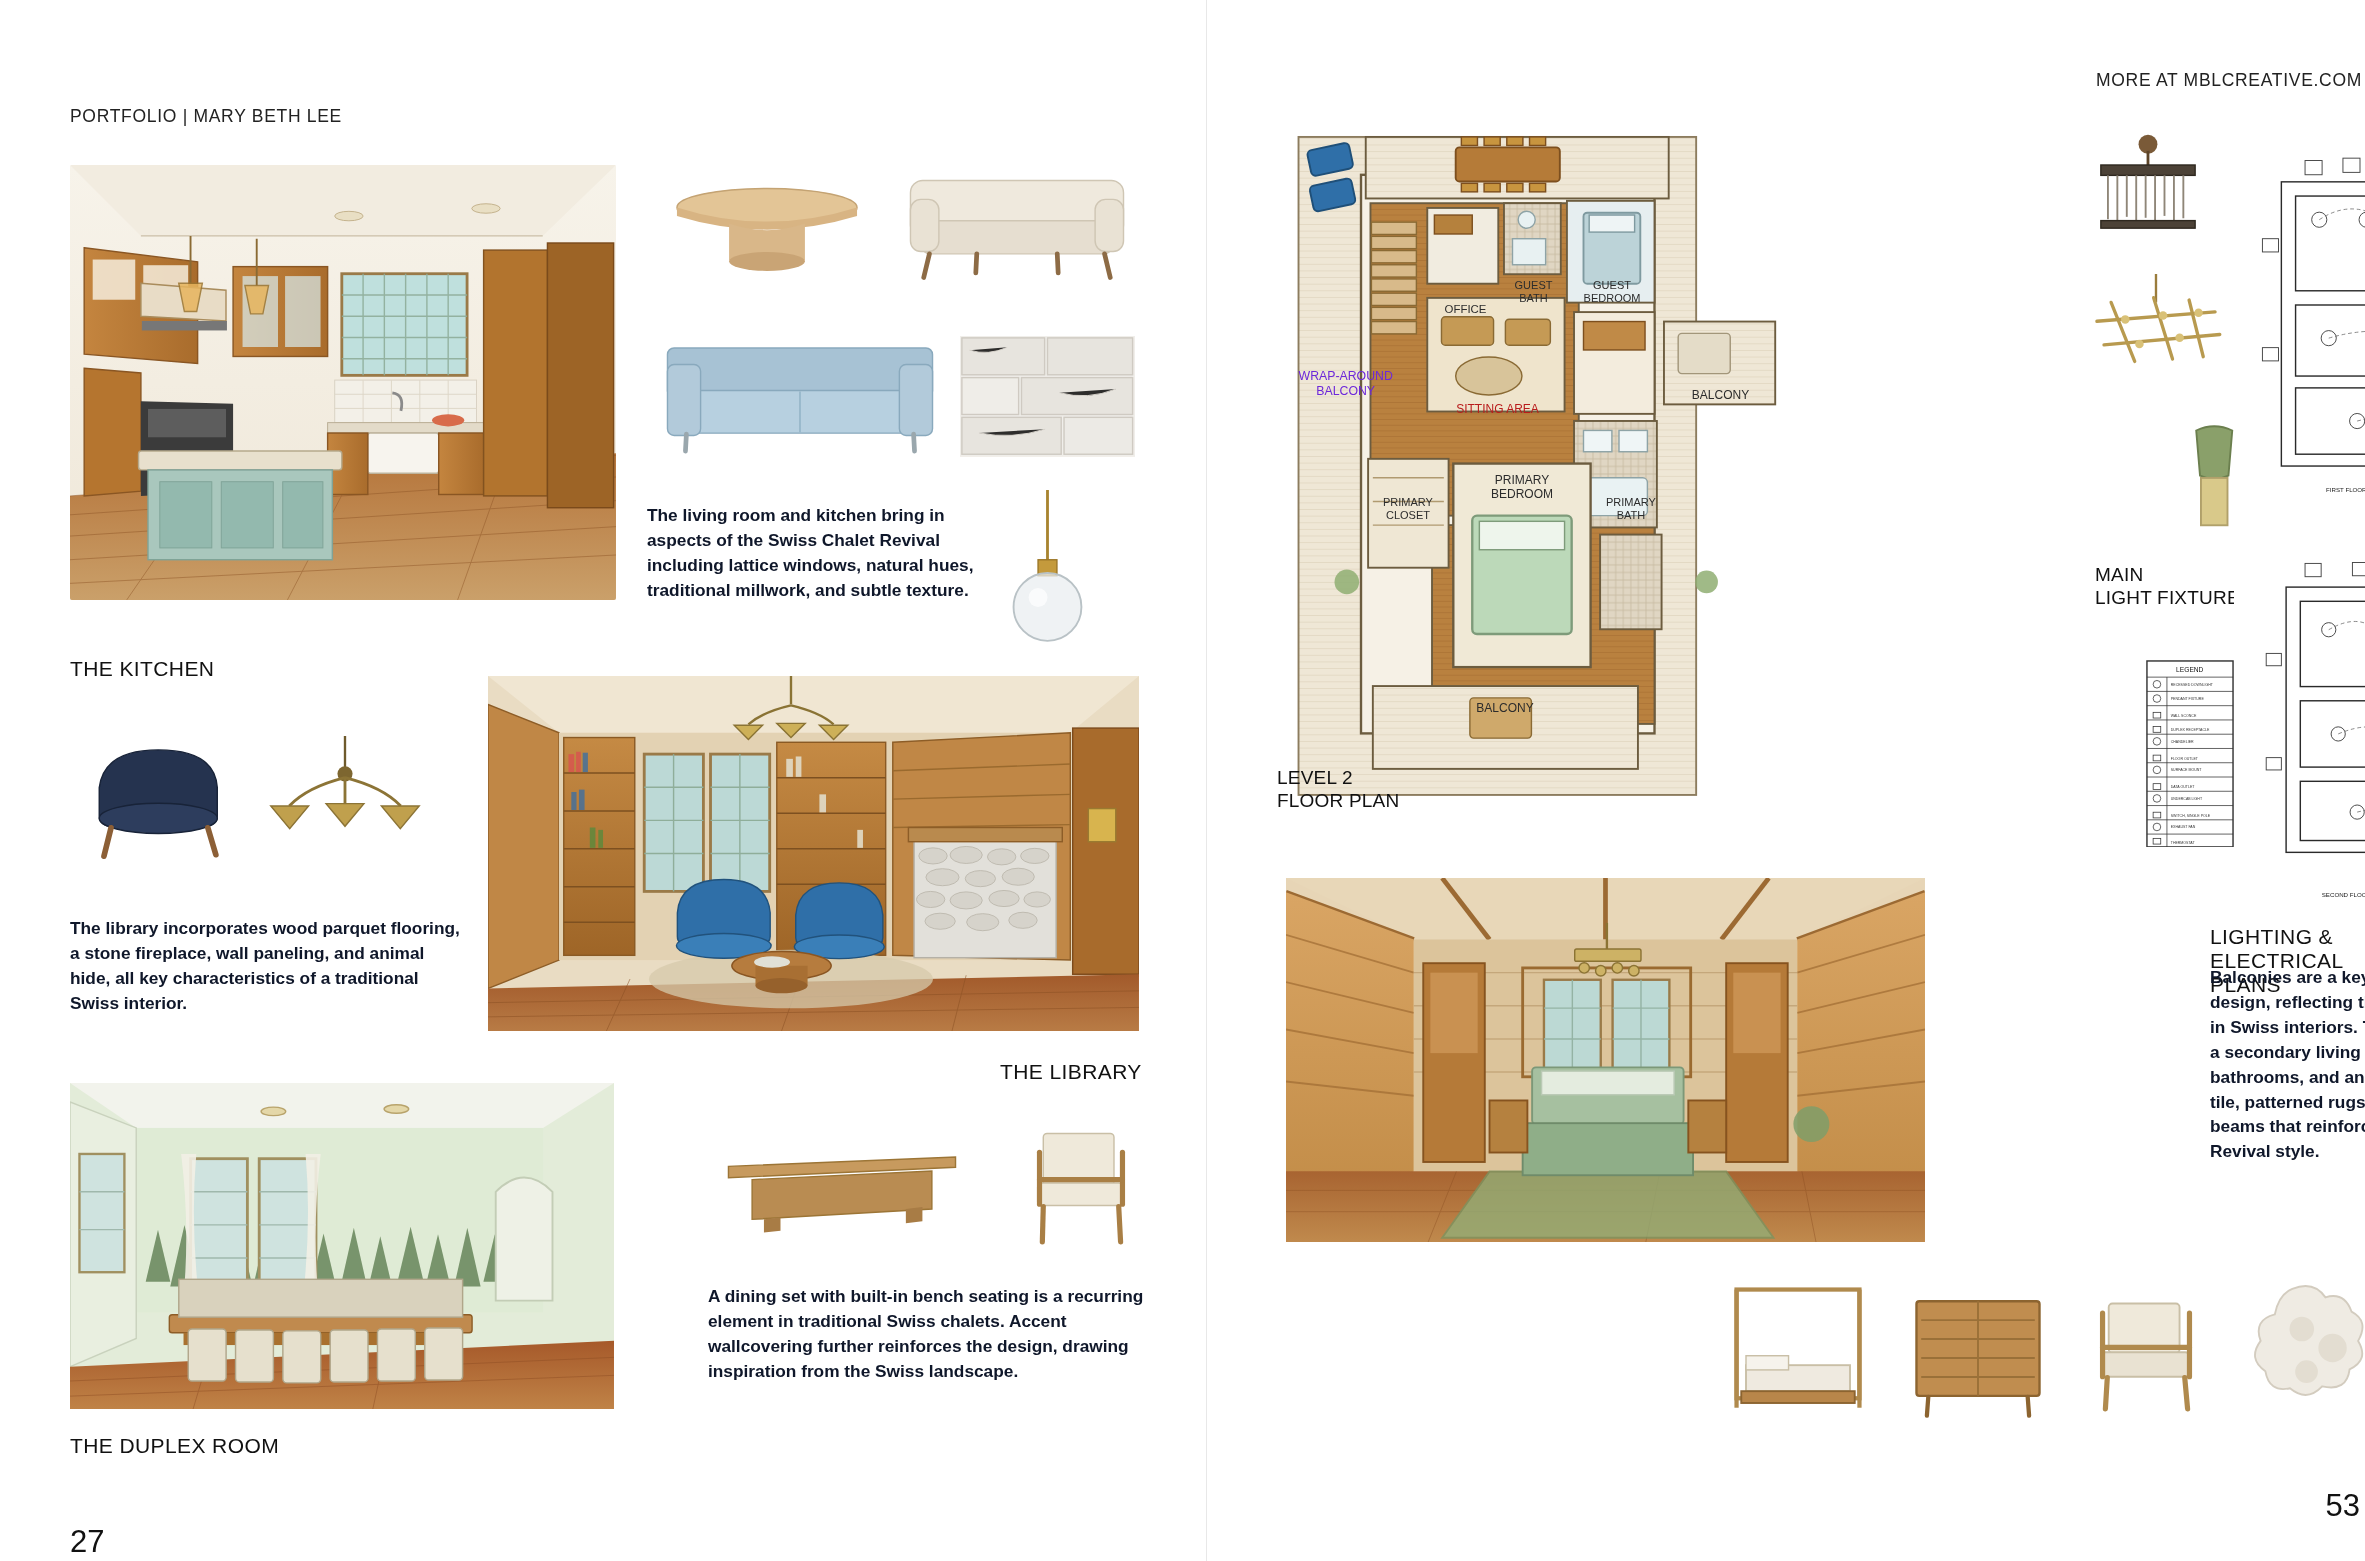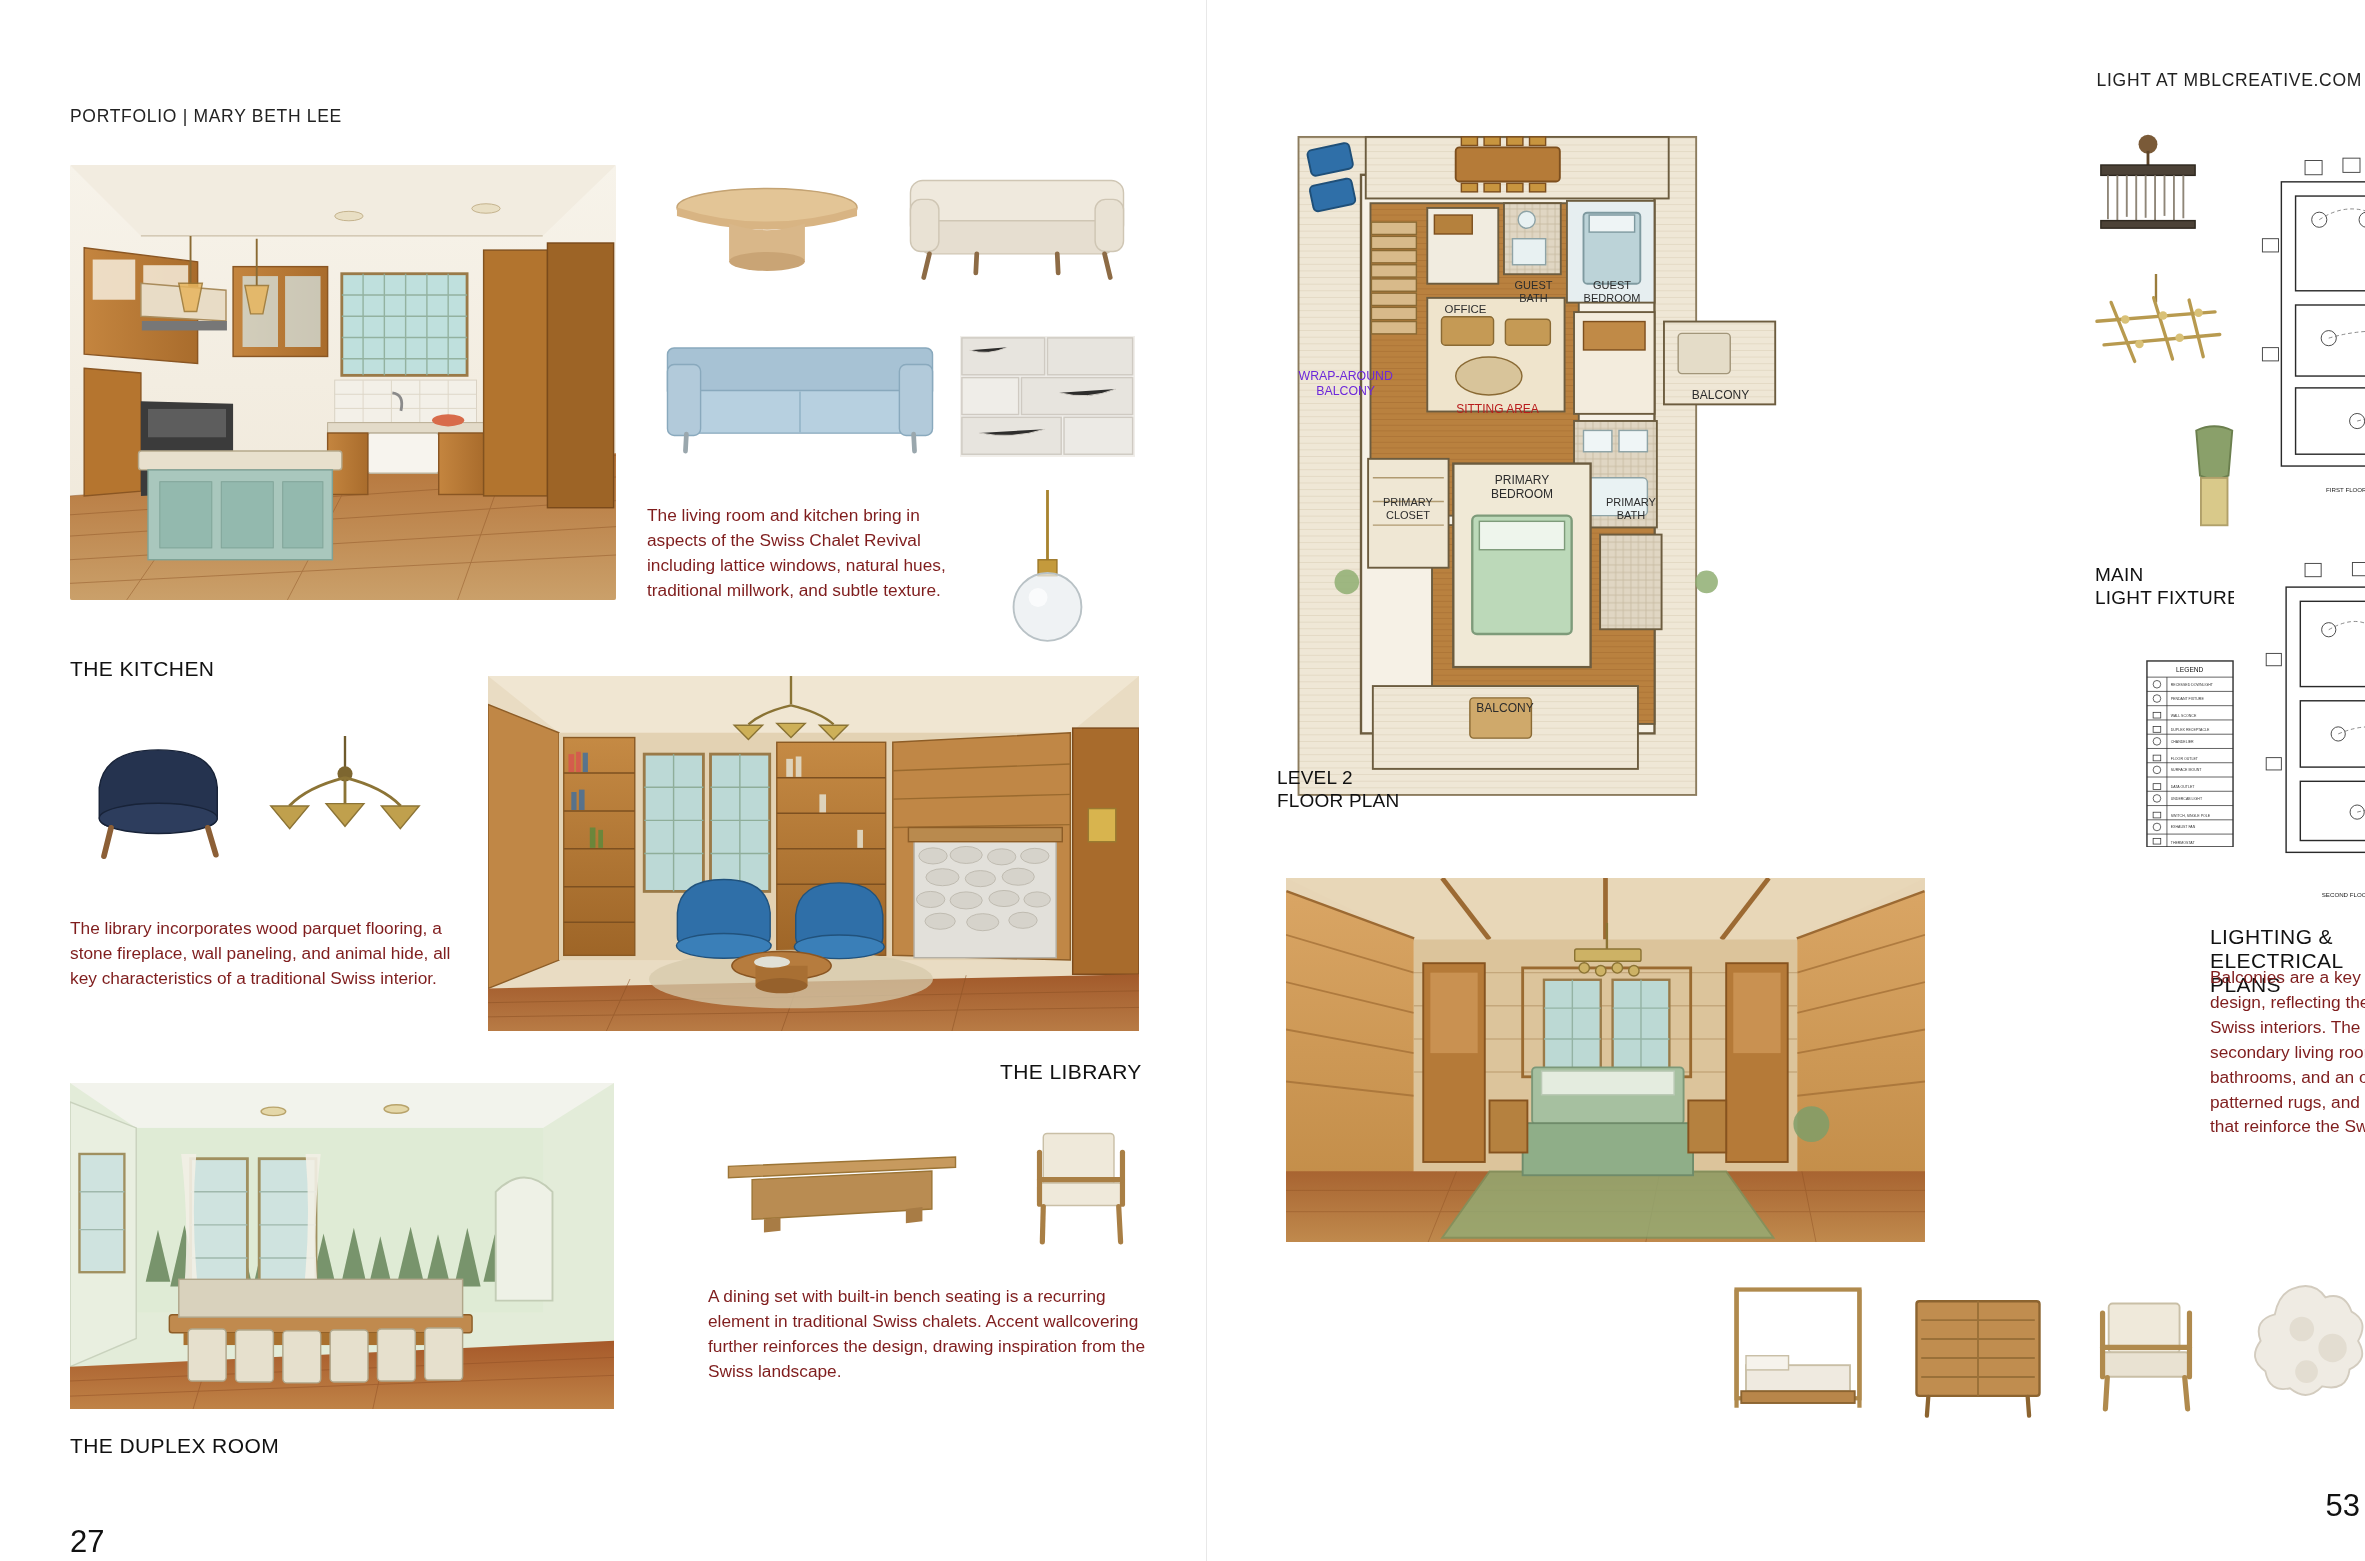--- a/index.html
+++ b/index.html
@@ -51,21 +51,22 @@
   .cap {
     position: absolute;
     font-size: 21px;
     letter-spacing: 0.4px;
     color: #111;
   }
   .body-text {
     position: absolute;
     font-size: 17.3px;
     line-height: 1.44;
-    color: #7f1d1d;
+    color: #0f172a;
+    font-weight: bold;
   }
   .body-text p { margin: 0; }
 
   .art {
     position: absolute;
     overflow: hidden;
     background: #f4f1ec;
   }
 
   
@@ -542,21 +543,21 @@
 
     <div class="body-text" style="left:708px; top:1248px; width:445px;">
       <p>A dining set with built-in bench seating is a recurring element in traditional Swiss chalets. Accent wallcovering further reinforces the design, drawing inspiration from the Swiss landscape.</p>
     </div>
 
     <div class="cap" style="left:70px; top:1398px;">THE DUPLEX ROOM</div>
   </div>
 
   <div class="page page-right">
 
-    <div class="hdr hdr-right">LIGHT AT MBLCREATIVE.COM</div>
+    <div class="hdr hdr-right">MORE AT MBLCREATIVE.COM</div>
     <div class="pagenum pagenum-right">53</div>
 
     <div class="art" style="left:83px; top:118px; width:516px; height:700px; background:transparent;">
       <svg class="fill" viewBox="0 0 1090 1480">
         <defs>
           <pattern id="deck" width="14" height="14" patternUnits="userSpaceOnUse">
             <rect width="14" height="14" fill="#efe7d6"></rect>
               <line x1="0" y1="0" x2="14" y2="0" stroke="#d8cbb2" stroke-width="2"></line>
           </pattern>
           <pattern id="woodfl" width="12" height="12" patternUnits="userSpaceOnUse">

